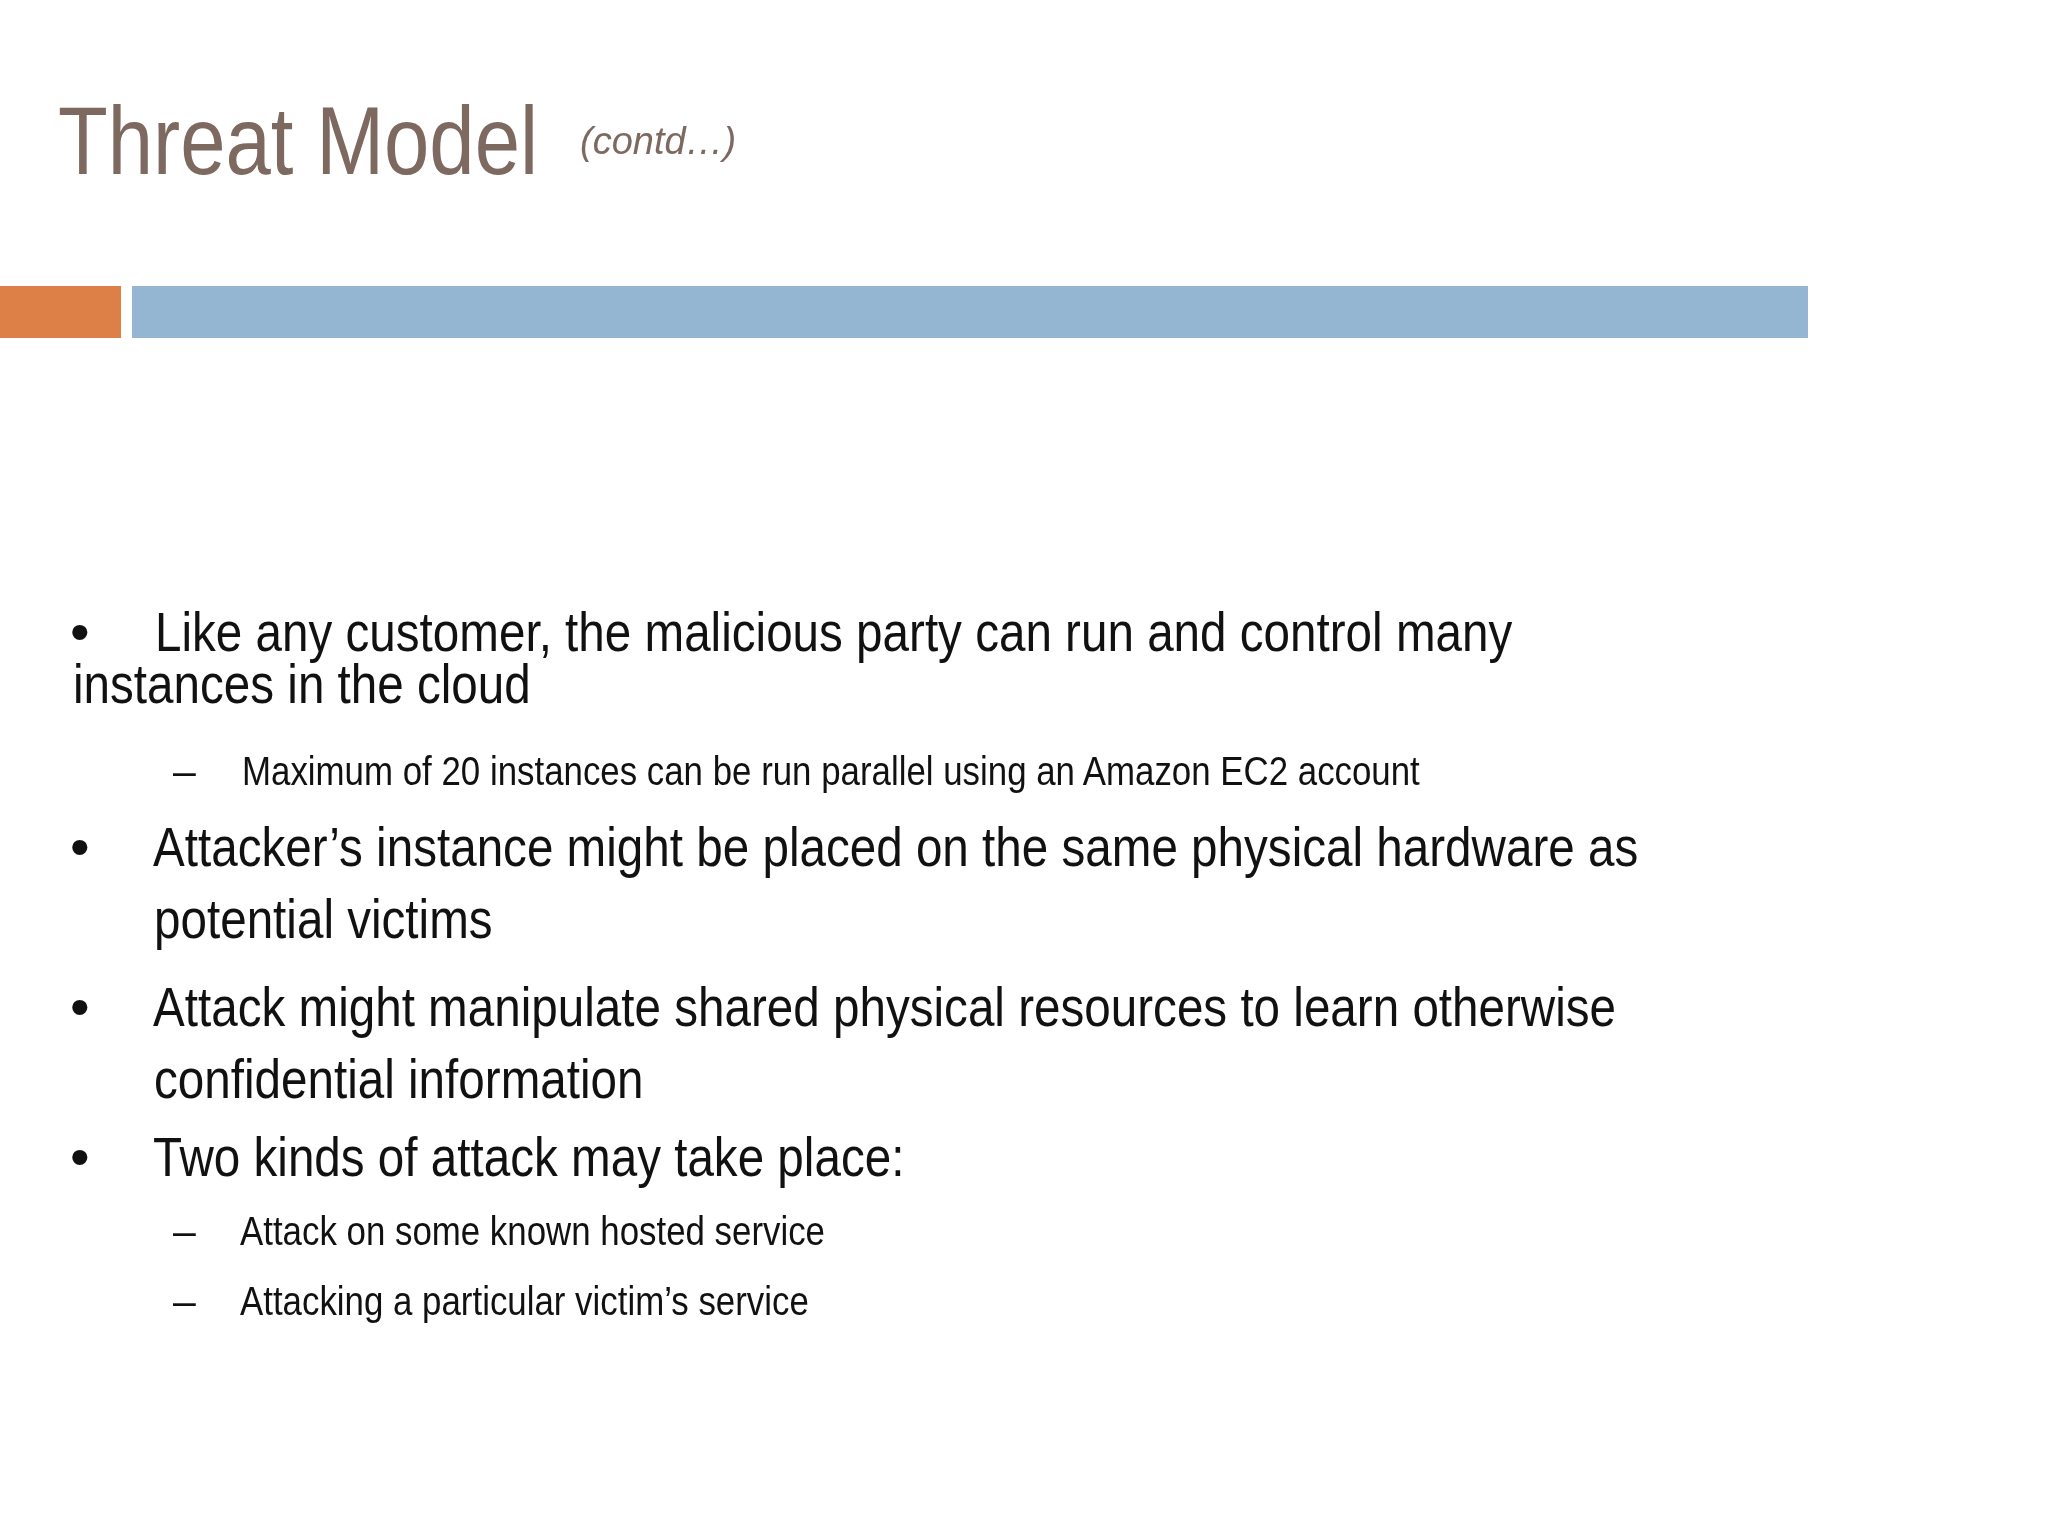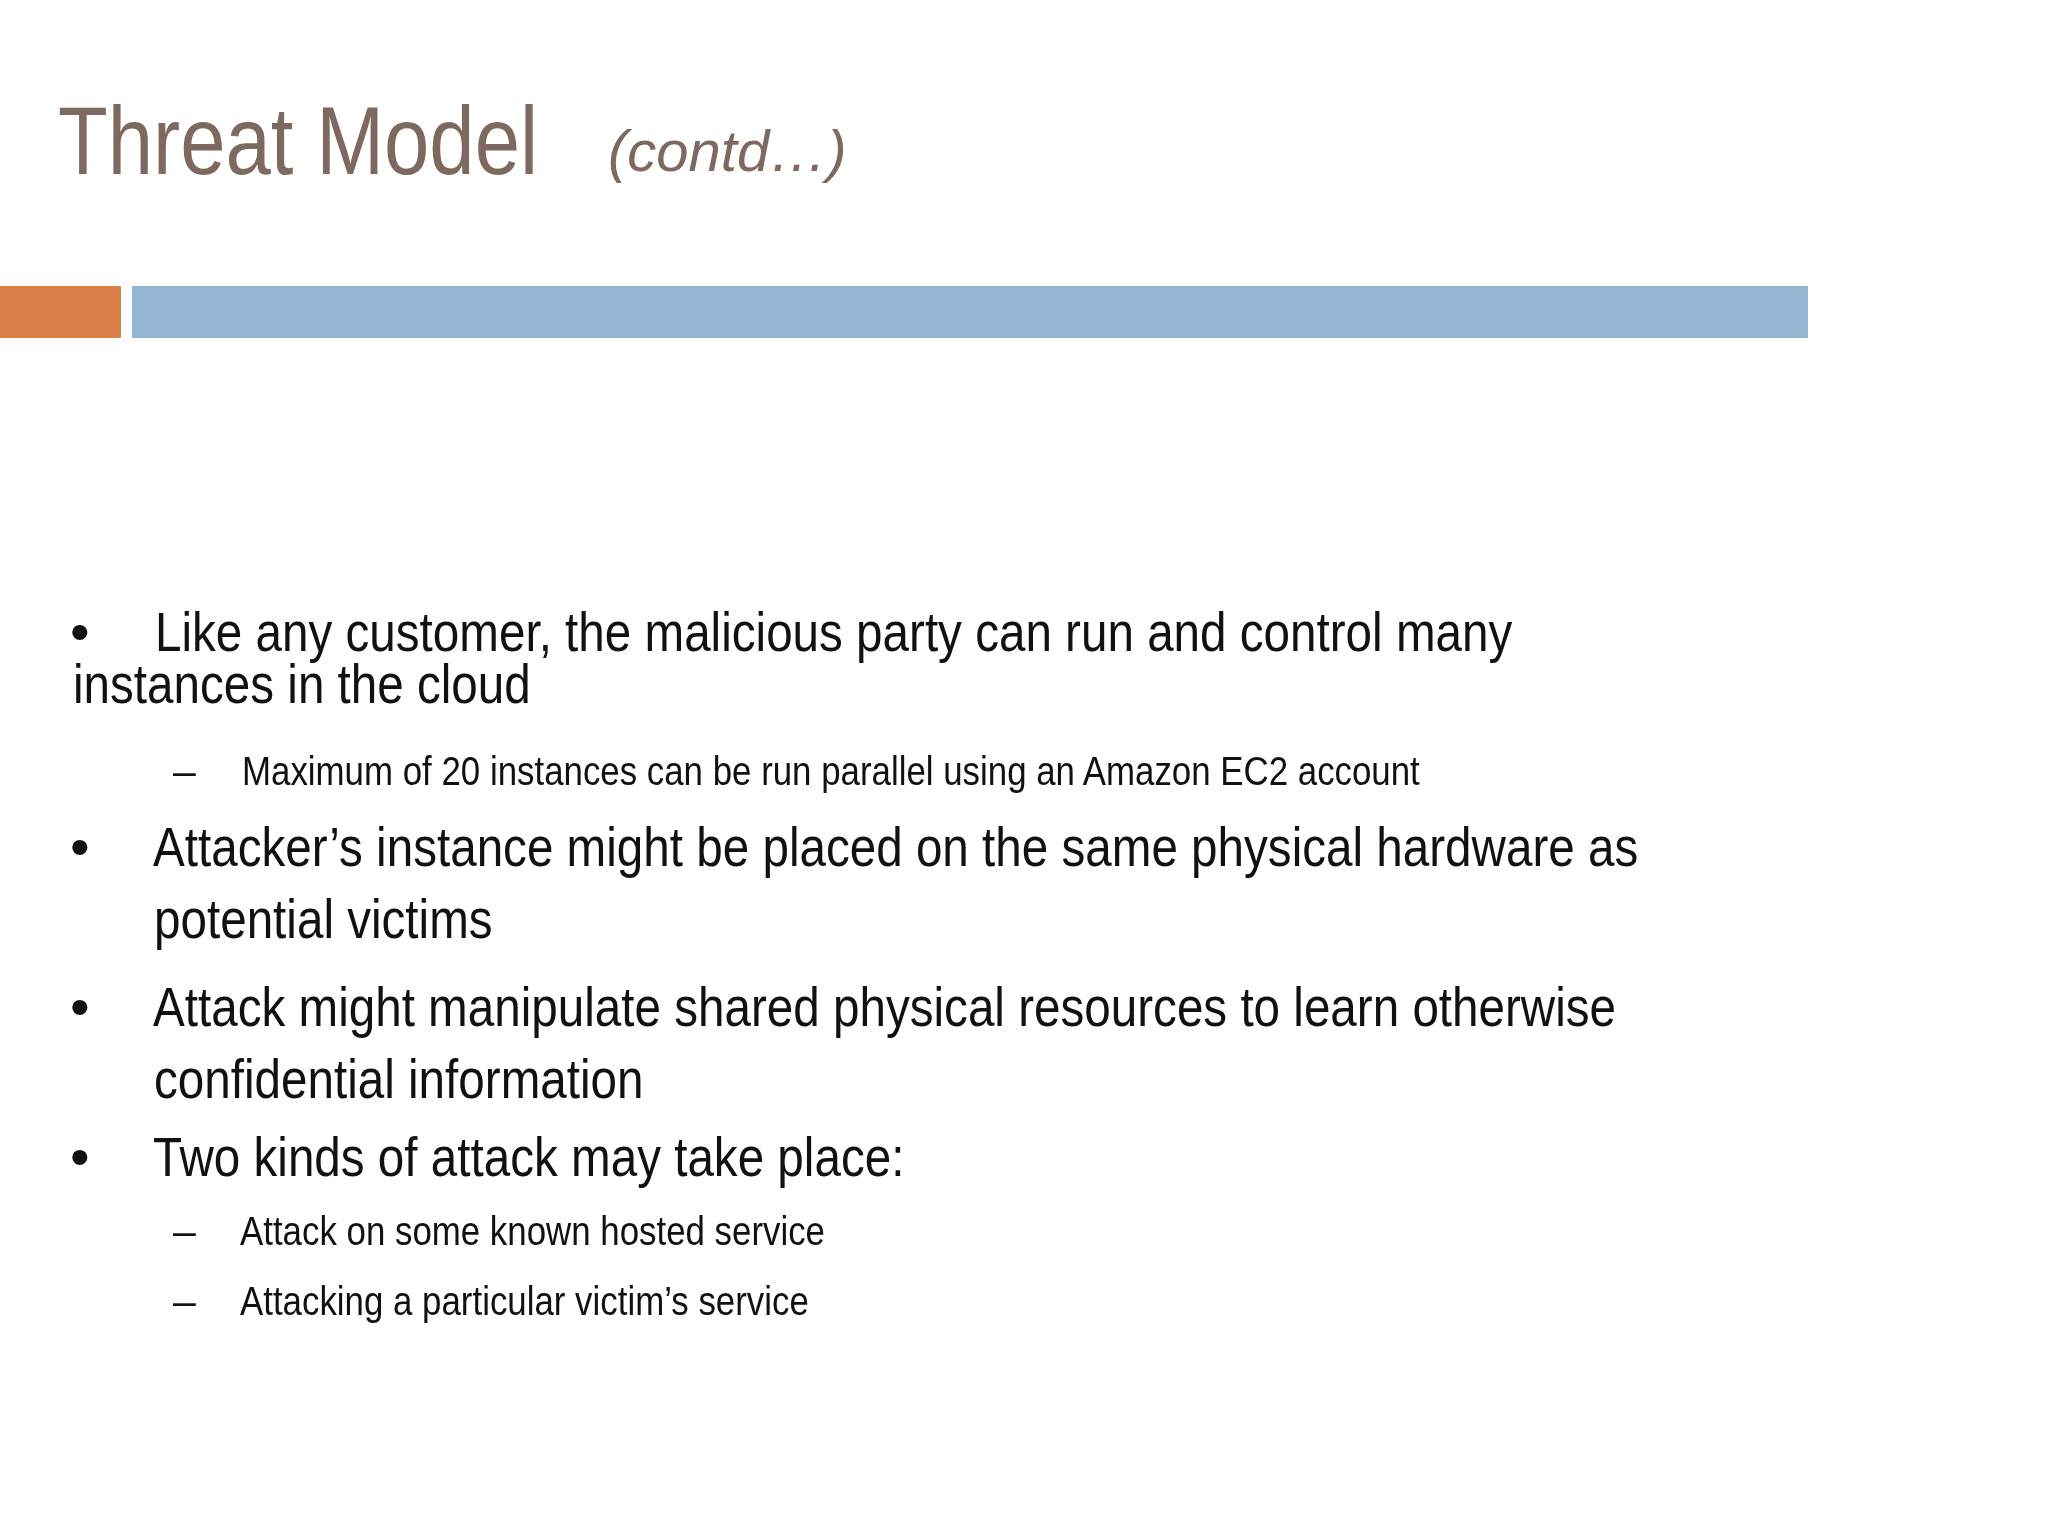--- a/index.html
+++ b/index.html
@@ -22,23 +22,23 @@
     top: 92px;
     font-size: 97px;
     line-height: 1;
     color: var(--title, #7d695f);
     white-space: nowrap;
     transform: scaleX(0.84);
     transform-origin: left top;
   }
   .title-suffix {
     position: absolute;
-    left: 608px;
+    left: 580px;
     top: 122px;
-    font-size: 58px;
+    font-size: 38px;
     line-height: 1;
     font-style: italic;
     color: var(--title, #7d695f);
     white-space: nowrap;
   }
   .bar {
     position: absolute;
     top: 286px;
     height: 52px;
   }

